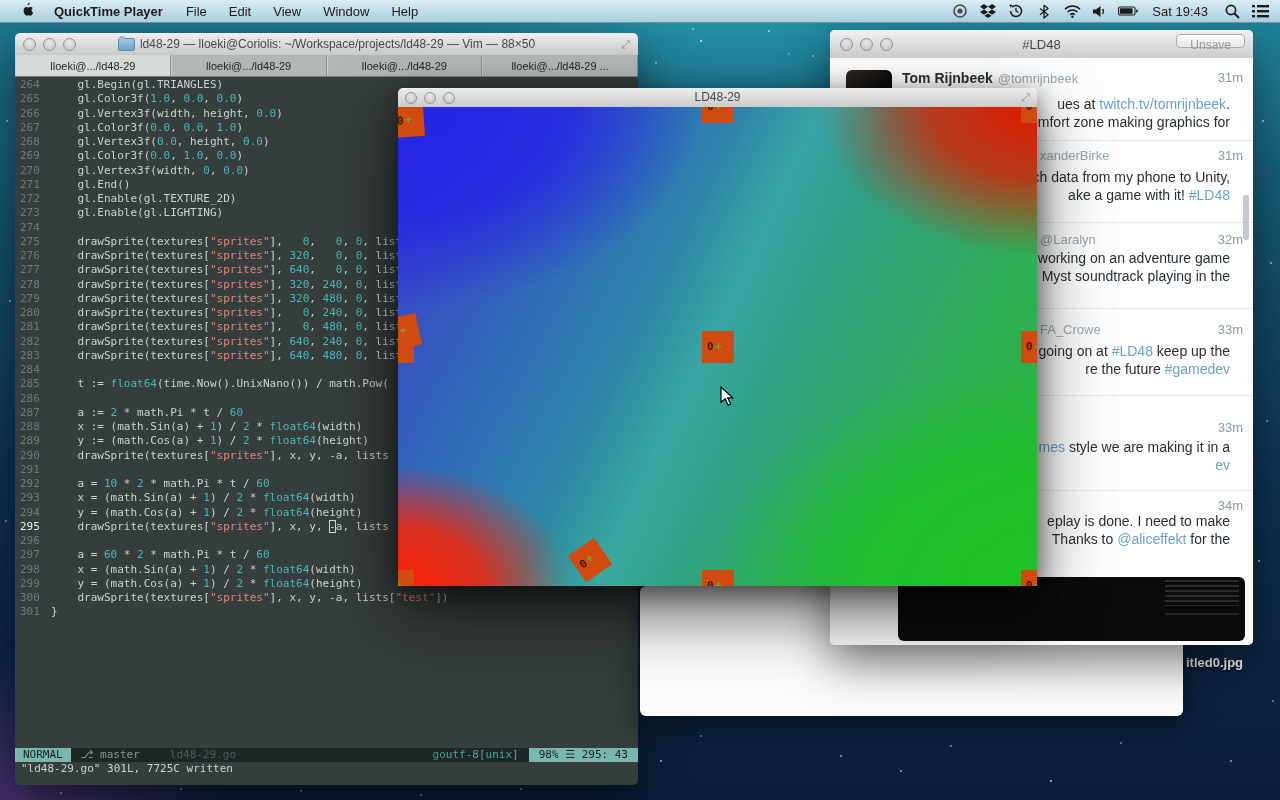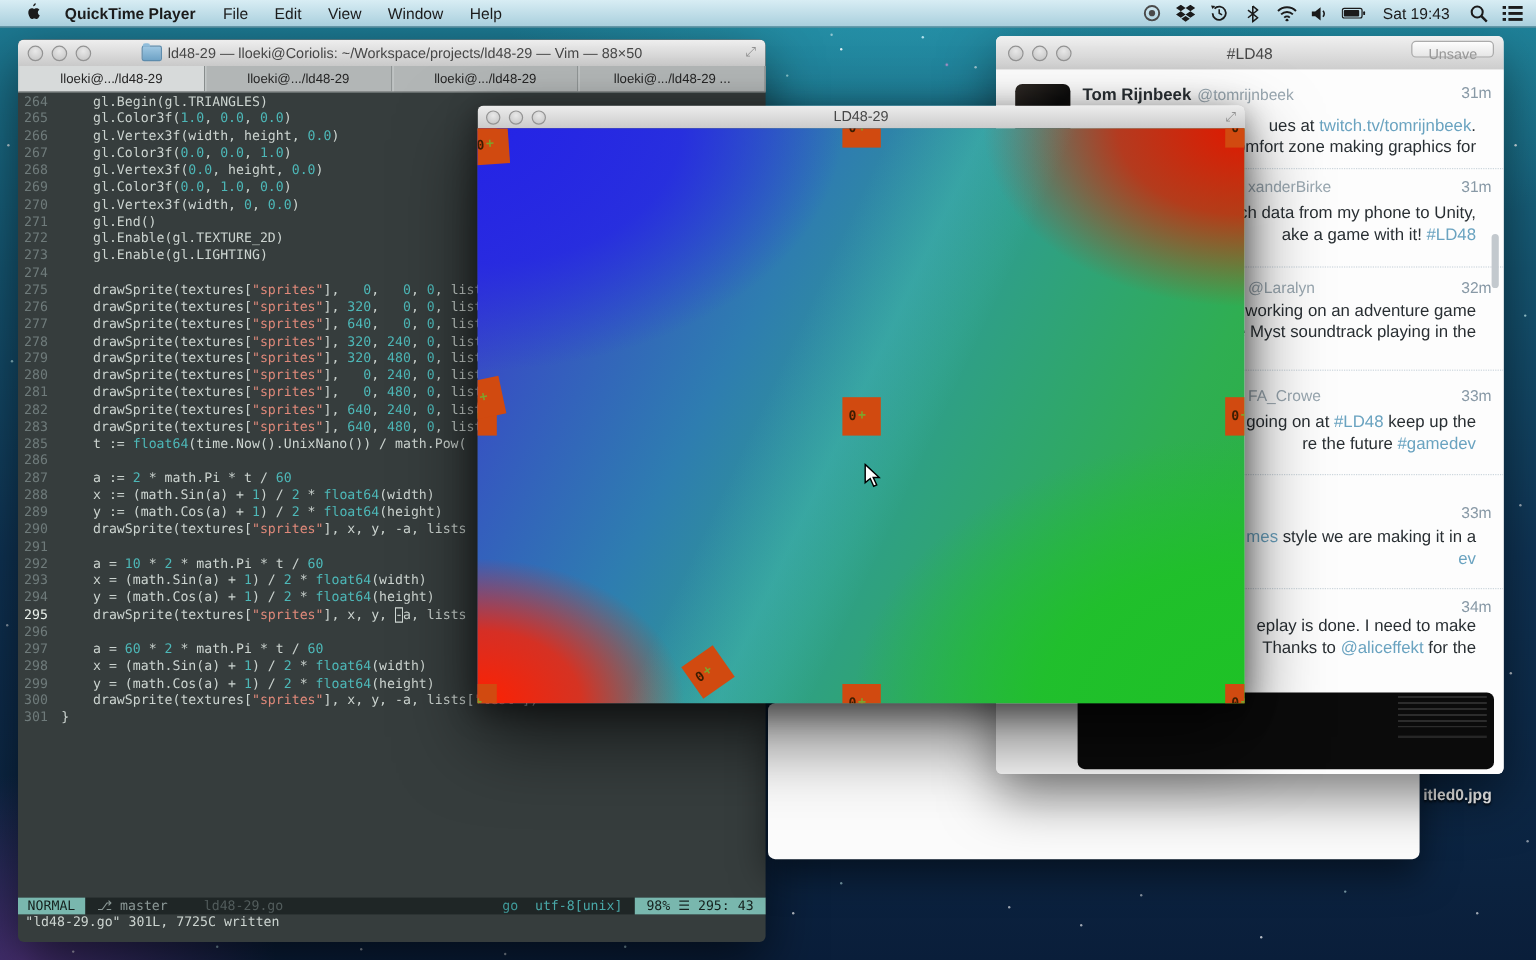--- a/index.html
+++ b/index.html
@@ -63,21 +63,21 @@
   .vline.cur-line .ln{color:#e9f0ea}
   .num{color:#4db8b8}
   .str{color:#e0897a}
   .cur{box-shadow:inset 0 0 0 1px #cfd8d4}
   .vim-status{position:absolute;left:0;top:715px;width:623px;height:14px;background:#1f2626;
     display:flex;align-items:center;font:11px/14px "DejaVu Sans Mono",monospace}
   .vs-mode{background:#79b7ae;color:#15201d;font-weight:normal;padding:0 8px}
   .vs-branch{color:#8b9896;margin-left:10px}
   .vs-file{color:#525c5c;margin-left:30px}
   .vs-spacer{flex:1}
-  .vs-lang{color:#3f9a9a;margin-right:14px}
+  .vs-lang{color:#3f9a9a;}
   .vs-enc{color:#49a8a8;margin-right:10px}
   .vs-pos{background:#79b7ae;color:#15201d;padding:0 10px}
   .vim-msg{position:absolute;left:6px;top:729px;color:#ccd4d0;
     font:11px/14px "DejaVu Sans Mono",monospace}
   
   #bg-win{position:absolute;left:640px;top:586px;width:543px;height:130px;z-index:15;
     background:#fbfbfb;border-radius:6px;box-shadow:0 12px 30px rgba(0,0,0,.5)}
   
   #twitter{position:absolute;left:830px;top:30px;width:423px;height:615px;z-index:30;
     border-radius:5px;background:#fdfdfd;box-shadow:0 18px 45px rgba(0,0,0,.5)}
@@ -268,20 +268,21 @@
       <div class="vline"><span class="ln">274</span><span class="lc"></span></div>
       <div class="vline"><span class="ln">275</span><span class="lc">    drawSprite(textures[<span class="str">"sprites"</span>],   <span class="num">0</span>,   <span class="num">0</span>, <span class="num">0</span>, lists</span></div>
       <div class="vline"><span class="ln">276</span><span class="lc">    drawSprite(textures[<span class="str">"sprites"</span>], <span class="num">320</span>,   <span class="num">0</span>, <span class="num">0</span>, lists</span></div>
       <div class="vline"><span class="ln">277</span><span class="lc">    drawSprite(textures[<span class="str">"sprites"</span>], <span class="num">640</span>,   <span class="num">0</span>, <span class="num">0</span>, lists</span></div>
       <div class="vline"><span class="ln">278</span><span class="lc">    drawSprite(textures[<span class="str">"sprites"</span>], <span class="num">320</span>, <span class="num">240</span>, <span class="num">0</span>, lists</span></div>
       <div class="vline"><span class="ln">279</span><span class="lc">    drawSprite(textures[<span class="str">"sprites"</span>], <span class="num">320</span>, <span class="num">480</span>, <span class="num">0</span>, lists</span></div>
       <div class="vline"><span class="ln">280</span><span class="lc">    drawSprite(textures[<span class="str">"sprites"</span>],   <span class="num">0</span>, <span class="num">240</span>, <span class="num">0</span>, lists</span></div>
       <div class="vline"><span class="ln">281</span><span class="lc">    drawSprite(textures[<span class="str">"sprites"</span>],   <span class="num">0</span>, <span class="num">480</span>, <span class="num">0</span>, lists</span></div>
       <div class="vline"><span class="ln">282</span><span class="lc">    drawSprite(textures[<span class="str">"sprites"</span>], <span class="num">640</span>, <span class="num">240</span>, <span class="num">0</span>, lists</span></div>
       <div class="vline"><span class="ln">283</span><span class="lc">    drawSprite(textures[<span class="str">"sprites"</span>], <span class="num">640</span>, <span class="num">480</span>, <span class="num">0</span>, lists</span></div>
+      <div class="vline"><span class="ln">284</span><span class="lc"></span></div>
       <div class="vline"><span class="ln">285</span><span class="lc">    t := <span class="num">float64</span>(time.Now().UnixNano()) / math.Pow(</span></div>
       <div class="vline"><span class="ln">286</span><span class="lc"></span></div>
       <div class="vline"><span class="ln">287</span><span class="lc">    a := <span class="num">2</span> * math.Pi * t / <span class="num">60</span></span></div>
       <div class="vline"><span class="ln">288</span><span class="lc">    x := (math.Sin(a) + <span class="num">1</span>) / <span class="num">2</span> * <span class="num">float64</span>(width)</span></div>
       <div class="vline"><span class="ln">289</span><span class="lc">    y := (math.Cos(a) + <span class="num">1</span>) / <span class="num">2</span> * <span class="num">float64</span>(height)</span></div>
       <div class="vline"><span class="ln">290</span><span class="lc">    drawSprite(textures[<span class="str">"sprites"</span>], x, y, -a, lists</span></div>
       <div class="vline"><span class="ln">291</span><span class="lc"></span></div>
       <div class="vline"><span class="ln">292</span><span class="lc">    a = <span class="num">10</span> * <span class="num">2</span> * math.Pi * t / <span class="num">60</span></span></div>
       <div class="vline"><span class="ln">293</span><span class="lc">    x = (math.Sin(a) + <span class="num">1</span>) / <span class="num">2</span> * <span class="num">float64</span>(width)</span></div>
       <div class="vline"><span class="ln">294</span><span class="lc">    y = (math.Cos(a) + <span class="num">1</span>) / <span class="num">2</span> * <span class="num">float64</span>(height)</span></div>

